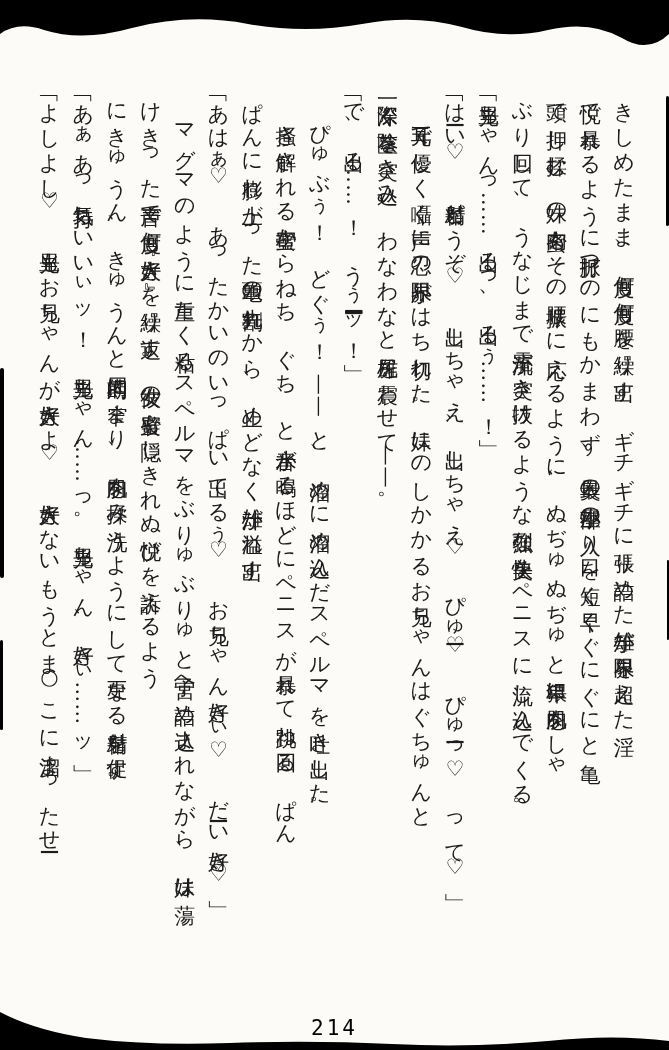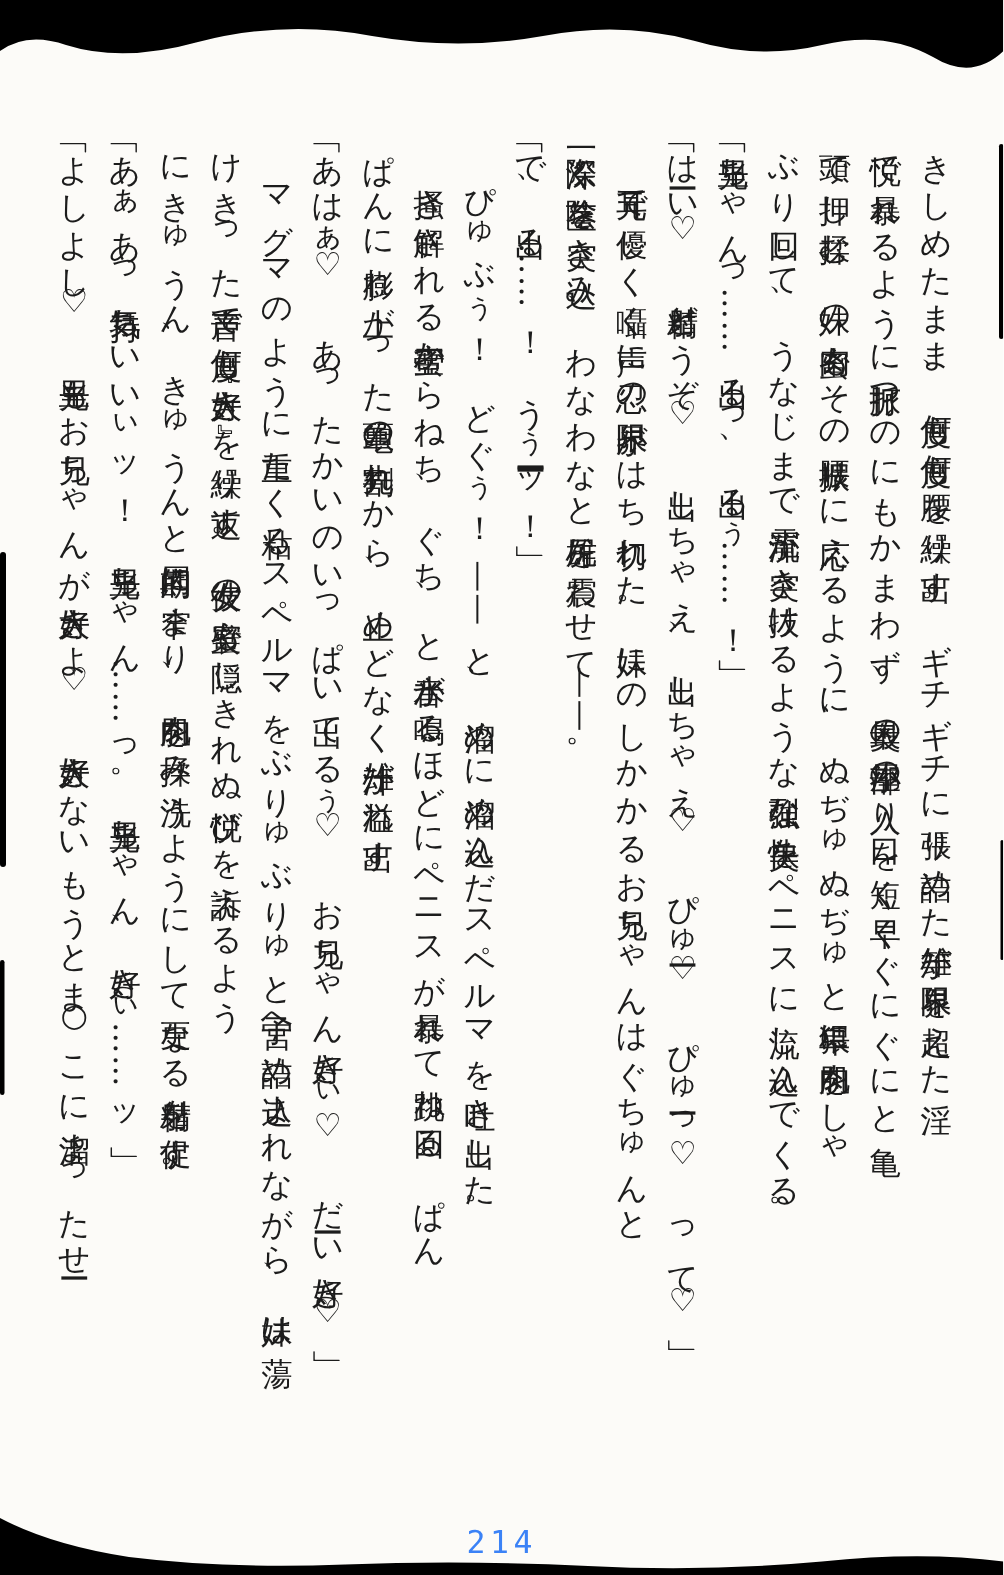--- a/index.html
+++ b/index.html
@@ -38,21 +38,21 @@
   .tcol {
     white-space: pre;
   }
   .page-number {
     position: absolute;
     left: 311px;
     top: 1016px;
     font-family: "DejaVu Sans Mono", "Liberation Mono", monospace;
     font-size: 21px;
     letter-spacing: 3px;
-    color: #3b82f6;
+    color: #000000;
     z-index: 2;
   }
 </style>
 </head>
 <body>
 
 <div class="page">
 
   <svg class="scan-edges" viewBox="0 0 669 1050" xmlns="http://www.w3.org/2000/svg" aria-hidden="true">
 

